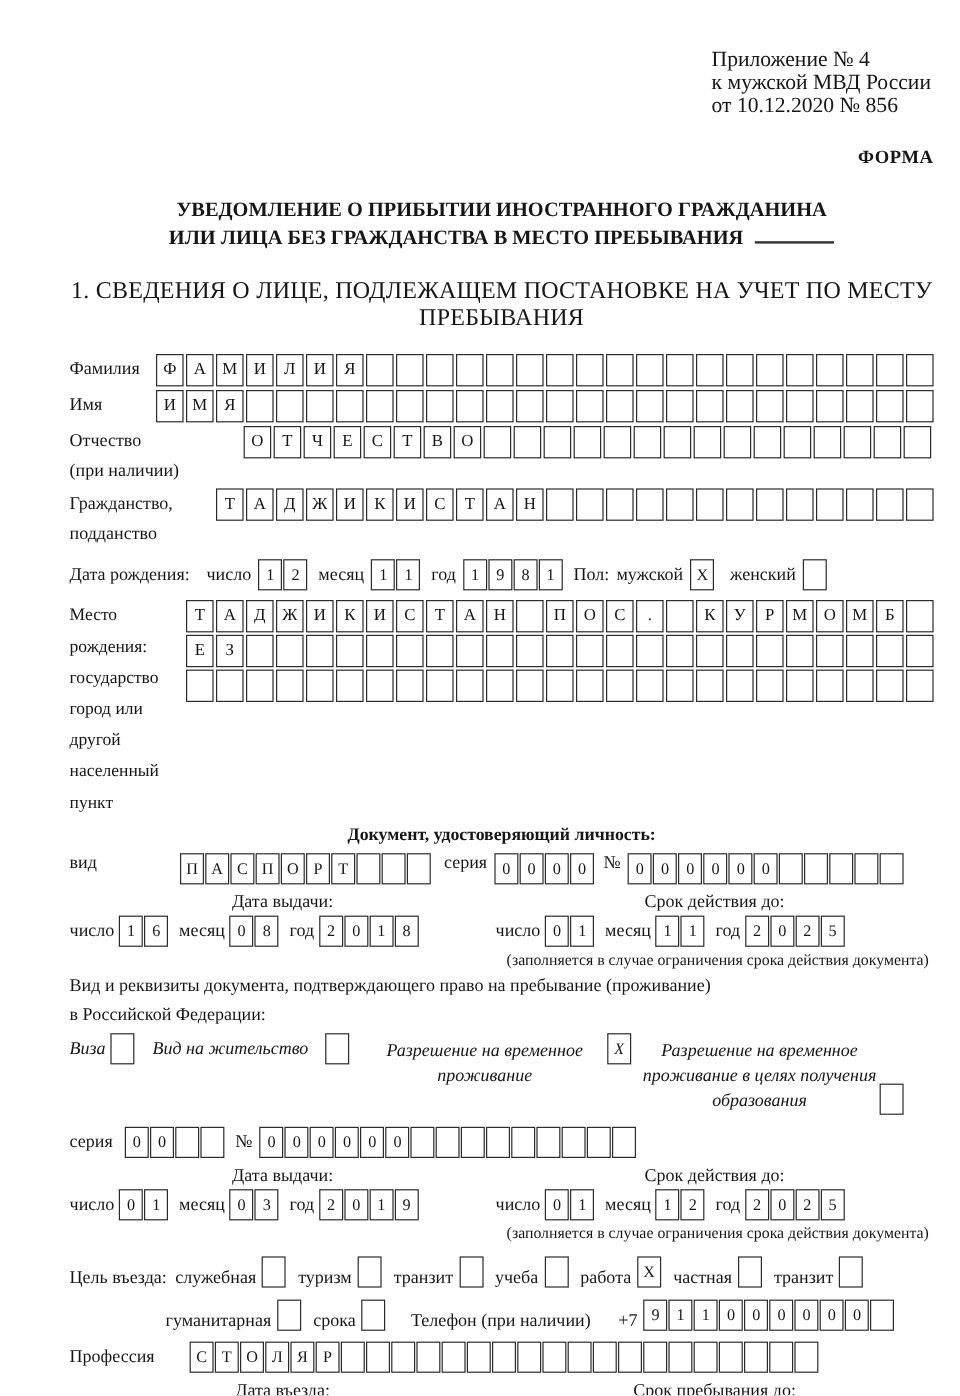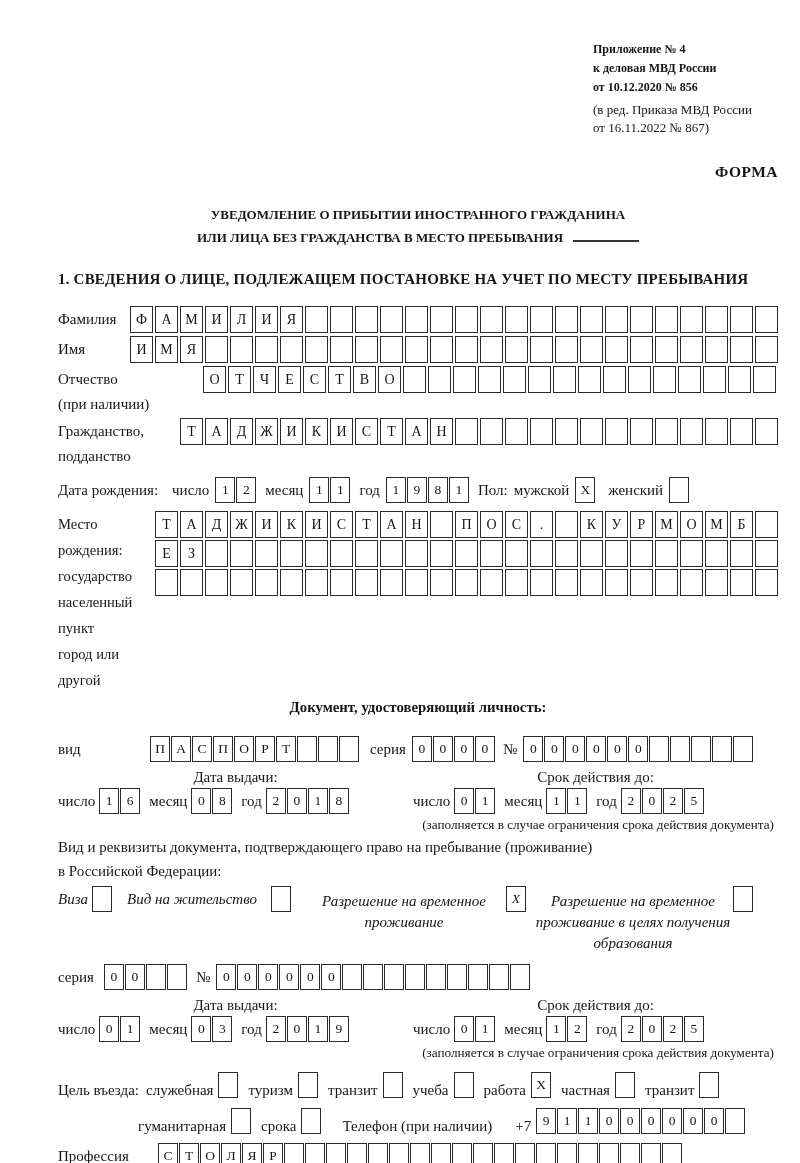--- a/index.html
+++ b/index.html
@@ -8,27 +8,27 @@
     width:800px;height:1163px;
     box-sizing:border-box;
     padding:40px 22px 0 58px;
     background:#ffffff;
     color:#161616;
     font-family:"Liberation Serif","DejaVu Serif",serif;
     font-size:15px;
     overflow:hidden;
   }
   
-  .annex{width:185px;margin-left:auto;line-height:19px;font-size:12px;font-weight:bold;}
+  .annex{width:185px;margin-left:auto;line-height:19px;font-size:18px;}
   .edition{width:185px;margin-left:auto;margin-top:4px;line-height:18px;font-size:13px;}
   .forma{text-align:right;font-weight:bold;font-size:15.5px;margin-top:26px;letter-spacing:.5px;}
   
-  .title{margin-top:22px;text-align:center;font-weight:bold;font-size:13px;line-height:23px;}
+  .title{margin-top:22px;text-align:center;font-weight:bold;font-size:17px;line-height:23px;}
   .blankline{display:inline-block;width:66px;border-bottom:2px solid #333;height:14px;margin-left:10px;}
-  .section-h{margin-top:22px;font-weight:bold;font-size:15px;letter-spacing:.2px;}
+  .section-h{margin-top:22px;text-align:center;font-weight:normal;font-size:20px;letter-spacing:.2px;}
   
   .row{display:flex;align-items:flex-start;margin-top:3px;}
   .lbl{padding-top:5px;flex:none;}
   .boxes{display:flex;flex:none;}
   .cell{
     display:inline-flex;flex:none;box-sizing:border-box;
     width:23px;height:27px;border:1.6px solid #2b2b2b;margin-right:2px;
     align-items:center;justify-content:center;
     font-size:14px;background:#fff;
   }
@@ -61,26 +61,22 @@
   .purpose .t:first-child{margin-left:0;}
   .inlinelbl{margin-right:6px;}
 </style>
 </head>
 <body>
 
 <div class="page">
 
   <div class="annex">
     <div>Приложение № 4</div>
-    <div>к деловая МВД России</div>
+    <div>к мужской МВД России</div>
     <div>от 10.12.2020 № 856</div>
-  </div>
-  <div class="edition">
-    <div>(в ред. Приказа МВД России</div>
-    <div>от 16.11.2022 № 867)</div>
   </div>
   <div class="forma">ФОРМА</div>
 
   <div class="title">
     <div>УВЕДОМЛЕНИЕ О ПРИБЫТИИ ИНОСТРАННОГО ГРАЖДАНИНА</div>
     <div>
       <span>ИЛИ ЛИЦА БЕЗ ГРАЖДАНСТВА В МЕСТО ПРЕБЫВАНИЯ</span><span class="blankline"></span>
     </div>
   </div>
 
@@ -242,22 +238,22 @@
     <span class="inlinelbl" style="margin-left:12px;">женский</span>
     <span class="boxes">
         <span class="cell"></span>
       </span>
   </div>
 
   <div class="twocol">
     <div class="lblcol" style="width:97px;font-size:14.6px;">
       <div>Место рождения:</div>
       <div>государство</div>
+      <div>город или другой</div>
       <div>населенный пункт</div>
-      <div>город или другой</div>
     </div>
     <div class="boxcol">
       <div class="boxes">
           <span class="cell">Т</span>
           <span class="cell">А</span>
           <span class="cell">Д</span>
           <span class="cell">Ж</span>
           <span class="cell">И</span>
           <span class="cell">К</span>
           <span class="cell">И</span>
@@ -332,21 +328,21 @@
           <span class="cell"></span>
           <span class="cell"></span>
           <span class="cell"></span>
           <span class="cell"></span>
         </div>
     </div>
   </div>
 
   <div class="center-bold mt6">Документ, удостоверяющий личность:</div>
 
-  <div class="row sm" style="margin-top:20px;align-items:center;">
+  <div class="row sm" style="margin-top:6px;align-items:flex-start;">
     <span style="width:92px;">вид</span>
     <span class="boxes">
         <span class="cell">П</span>
         <span class="cell">А</span>
         <span class="cell">С</span>
         <span class="cell">П</span>
         <span class="cell">О</span>
         <span class="cell">Р</span>
         <span class="cell">Т</span>
         <span class="cell"></span>
@@ -449,21 +445,21 @@
       <span class="boxes" style="margin-left:14px;">
           <span class="cell"></span>
         </span>
     </div>
     <div class="opt" style="margin-left:12px;">
       <span class="ol c2">Разрешение на временное проживание</span>
       <span class="boxes" style="margin-left:2px;">
           <span class="cell">X</span>
         </span>
     </div>
-    <div class="opt" style="margin-left:8px;">
+    <div class="opt" style="margin-left:8px;align-items:flex-end;">
       <span class="ol c3">Разрешение на временное проживание в целях получения образования</span>
       <span class="boxes" style="margin-left:2px;">
           <span class="cell"></span>
         </span>
     </div>
   </div>
 
   <div class="row sm" style="margin-top:10px;align-items:center;">
     <span>серия</span>
     <span class="boxes" style="margin-left:10px;">

